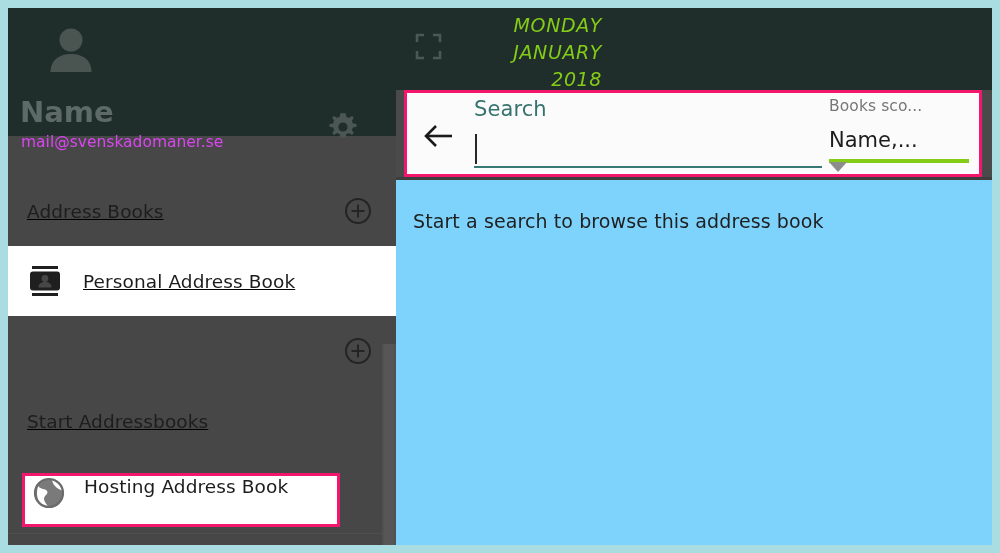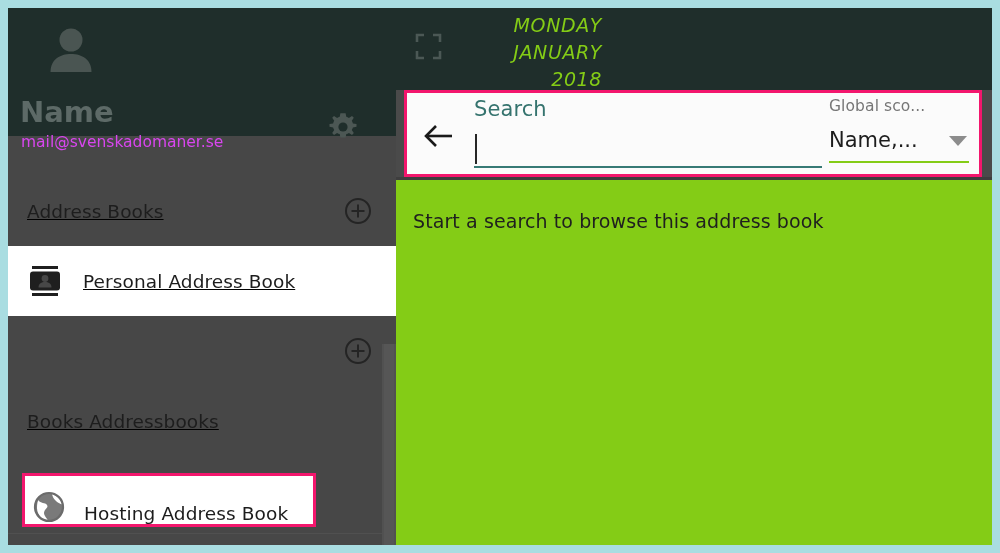--- a/index.html
+++ b/index.html
@@ -134,26 +134,26 @@
     font-size: 18.5px;
     color: #1d1d1d;
     letter-spacing: 0.1px;
   }
 
   
   .book-row.selected {
     position: absolute;
     left: 14px;
     top: 297px;
-    width: 294px;
+    width: 318px;
     height: 54px;
     padding-left: 0;
     background: #ffffff;
     border: 3px solid #f3166d;
-    align-items: flex-end;
+    align-items: flex-start;
   }
   .book-row.selected .book-icon {
     margin-left: 7px;
     width: 34px;
     height: 34px;
     flex: 0 0 34px;
   }
   .book-row.selected .book-label {
     margin-left: 18px;
     color: #1c1c1c;
@@ -327,24 +327,25 @@
   .scope-field .field-label {
     font-size: 15.5px;
     color: #767676;
     line-height: 1;
     letter-spacing: 0.1px;
   }
   .scope-select-line {
     position: relative;
     margin-top: 12px;
     height: 36px;
-    border-bottom: 2px solid #84cc16;
+    border-bottom: 4px solid #84cc16;
     display: flex;
     align-items: flex-start;
     justify-content: space-between;
+    flex-direction: column;
   }
   .scope-value {
     font-size: 21px;
     color: #1d1d1d;
     line-height: 1.25;
   }
   .scope-caret {
     margin-top: 9px;
     margin-right: 2px;
     width: 0;
@@ -353,21 +354,21 @@
     border-right: 9px solid transparent;
     border-top: 10px solid #8c8c8c;
   }
 
   .main-body {
     position: absolute;
     left: 0;
     top: 172px;
     right: 0;
     bottom: 0;
-    background: #84cc16;
+    background: #7dd3fc;
   }
   .empty-message {
     position: absolute;
     left: 17px;
     top: 30px;
     font-size: 19px;
     color: #1f1f1f;
     letter-spacing: 0.1px;
   }
   .main-top-rule {
@@ -435,21 +436,21 @@
       <div class="section-head">
         <span class="plus-button">
           <svg width="28" height="28" viewBox="0 0 28 28">
             <circle cx="14" cy="14" r="12" fill="none" stroke="#242424" stroke-width="2"></circle>
             <path d="M14 7.5 L14 20.5 M7.5 14 L20.5 14" stroke="#242424" stroke-width="2"></path>
           </svg>
         </span>
       </div>
 
       <div class="section-head">
-        <span class="section-label">Books Addressbooks</span>
+        <span class="section-label">Start Addressbooks</span>
       </div>
 
       <div class="sidebar-footer-strip"></div>
 
       <div class="book-row selected">
         <span class="book-icon">
           <svg width="34" height="34" viewBox="0 0 34 34">
             <circle cx="17" cy="17" r="14" fill="#7a7a7a"></circle>
             <path d="M6 10 C9 14 13 12 15 15 C17 18 12 19 12 23 C12 26 15 28 16 30.8 C10 30.4 5 25 5 17.8 C5 14.8 5.4 12.4 6 10 Z" fill="#ffffff"></path>
             <path d="M20 4 C23 5 24.5 7 26.5 7.5 C28 8 29 7 30 6.6 C31 9 31.3 12 30.6 14.6 C28 14 25.5 12.5 23.5 10.5 C21.5 8.5 20.5 6.4 20 4 Z" fill="#ffffff"></path>
@@ -495,21 +496,21 @@
 
       <div class="search-field">
         <div class="field-label">Search</div>
         <div class="search-input-line">
           <span class="text-caret"></span>
           <input class="search-input" type="text" value="" style="">
         </div>
       </div>
 
       <div class="scope-field">
-        <div class="field-label">Global sco...</div>
+        <div class="field-label">Books sco...</div>
         <div class="scope-select-line">
           <span class="scope-value">Name,...</span>
           <span class="scope-caret"></span>
         </div>
       </div>
     </div>
 
     <div class="main-top-rule"></div>
 
     <div class="main-body">

